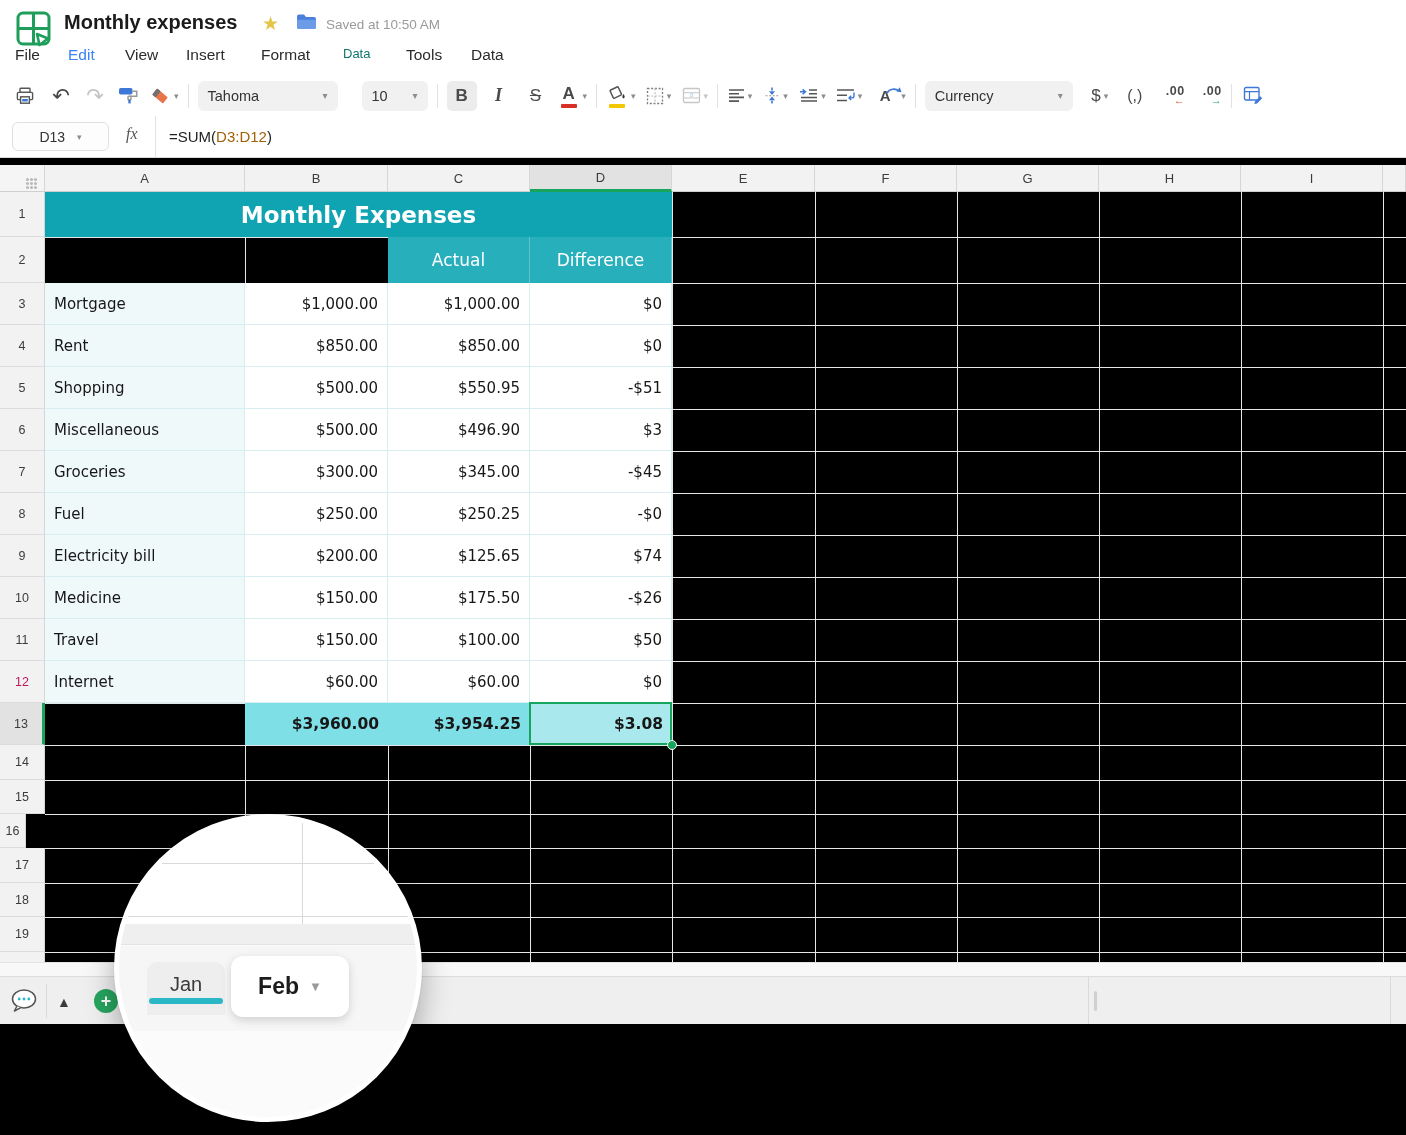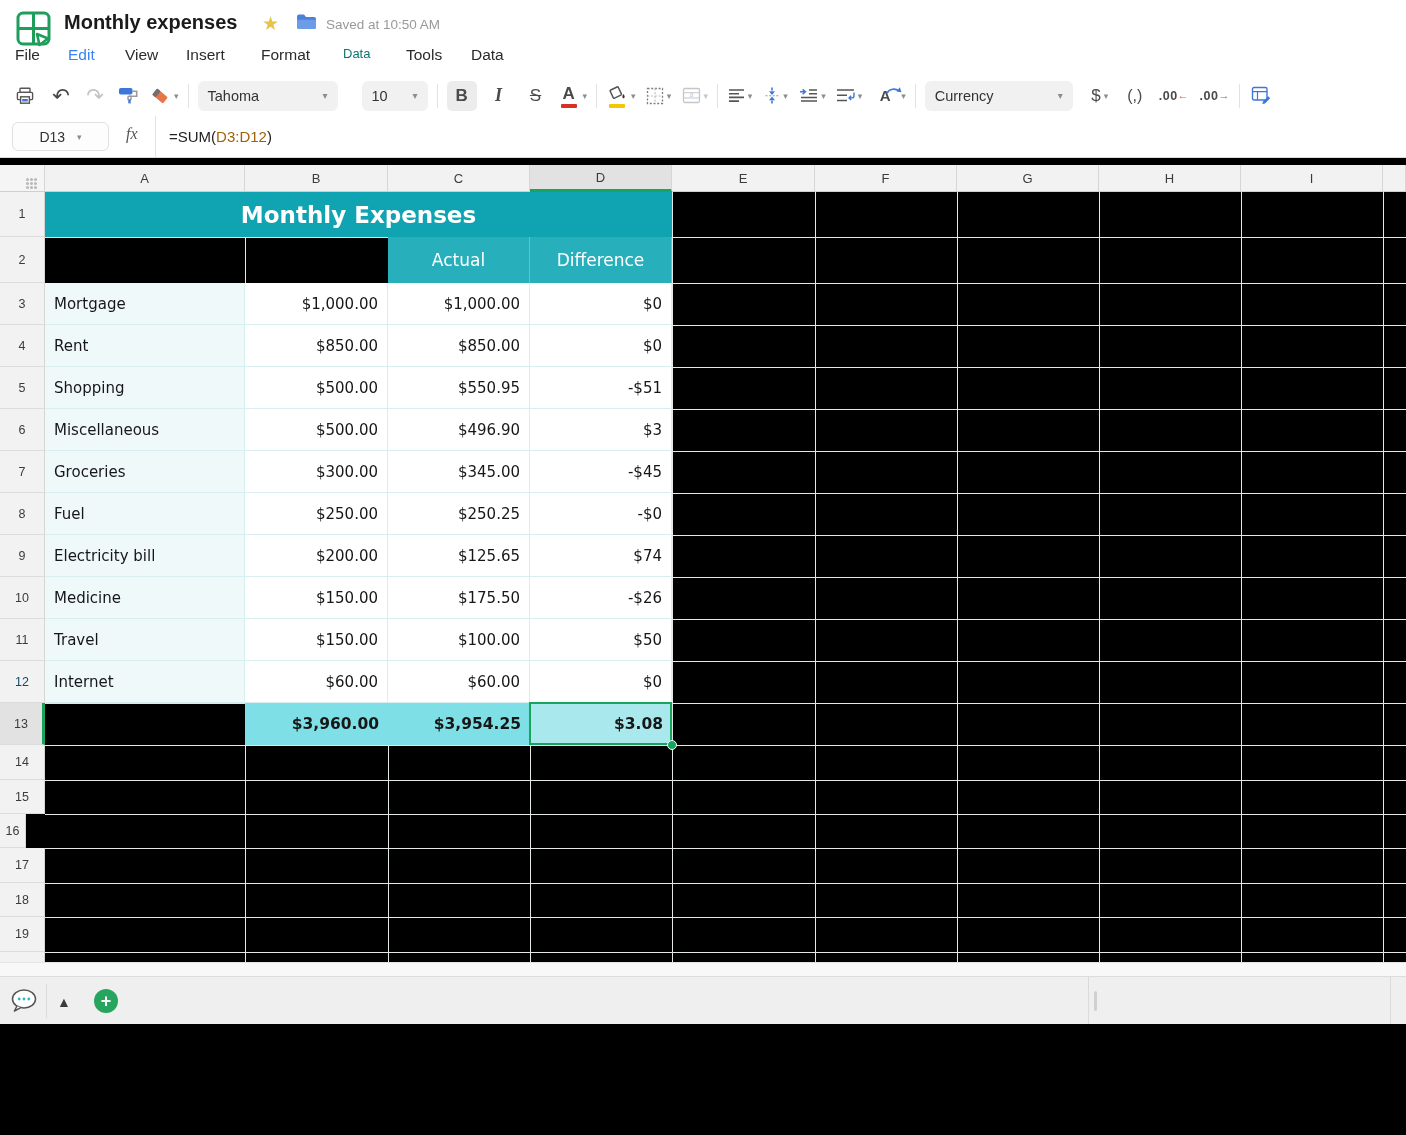--- a/index.html
+++ b/index.html
@@ -19,21 +19,21 @@
   .tb { display:flex; align-items:center; justify-content:center; height:30px; color:#4a4a4a; flex:0 0 auto; }
   .tb-btn { min-width:26px; border-radius:5px; }
   .caret { font-size:9px; color:#8d8d8d; margin-left:3px; }
   .sep { width:1px; height:24px; background:#e2e2e2; margin:0 9px; flex:0 0 auto; }
   .select { background:#f1f1f2; border-radius:6px; height:30px; display:flex; align-items:center; padding:0 10px; font-size:14.5px; color:#333; }
   .select .caret { margin-left:auto; font-size:10px; }
   .glyph { font-size:16px; font-weight:bold; color:#4a4a4a; }
   .underbar { position:absolute; left:3px; right:3px; bottom:1px; height:4px; border-radius:1px; }
   .stack { position:relative; width:22px; height:26px; display:flex; align-items:center; justify-content:center; }
   .active-btn { background:#ececec; }
-  .dec { display:flex; flex-direction:row; align-items:center; line-height:10px; }
+  .dec { display:flex; flex-direction:column; align-items:flex-end; line-height:10px; }
   .dec .num { font-size:12.5px; font-weight:bold; color:#4a4a4a; letter-spacing:0.5px; }
   .dec .arrow { font-size:11px; line-height:9px; }
 
   
   #fbar { left:0; top:116px; width:1406px; height:42px; background:#fff; border-bottom:1px solid #dadada; }
   #namebox { left:12px; top:6px; width:97px; height:29px; background:#fdfdfd; border:1px solid #e0e0e0; border-radius:6px; display:flex; align-items:center; justify-content:center; font-size:14px; color:#333; }
   #fx { left:126px; top:9px; font-style:italic; font-size:16px; color:#555; font-family:"Liberation Serif", serif; }
   #finput { left:155px; top:0; width:1251px; height:41px; border-left:1px solid #e3e3e3; display:flex; align-items:center; padding-left:13px; font-size:15px; color:#222; }
   .frange { color:#a16207; }
 
@@ -286,21 +286,21 @@
       <div style="position: absolute; left: 0px; top: 237px; width: 45px; height: 46px; background: rgb(242, 242, 242); border-right: 1px solid rgb(214, 214, 214); border-bottom: 1px solid rgb(220, 220, 220); display: flex; align-items: center; justify-content: center; font-size: 12.5px; color: rgb(60, 60, 60); z-index: 3;">2</div>
       <div style="position: absolute; left: 0px; top: 283px; width: 45px; height: 42px; background: rgb(242, 242, 242); border-right: 1px solid rgb(214, 214, 214); border-bottom: 1px solid rgb(220, 220, 220); display: flex; align-items: center; justify-content: center; font-size: 12.5px; color: rgb(60, 60, 60); z-index: 3;">3</div>
       <div style="position: absolute; left: 0px; top: 325px; width: 45px; height: 42px; background: rgb(242, 242, 242); border-right: 1px solid rgb(214, 214, 214); border-bottom: 1px solid rgb(220, 220, 220); display: flex; align-items: center; justify-content: center; font-size: 12.5px; color: rgb(60, 60, 60); z-index: 3;">4</div>
       <div style="position: absolute; left: 0px; top: 367px; width: 45px; height: 42px; background: rgb(242, 242, 242); border-right: 1px solid rgb(214, 214, 214); border-bottom: 1px solid rgb(220, 220, 220); display: flex; align-items: center; justify-content: center; font-size: 12.5px; color: rgb(60, 60, 60); z-index: 3;">5</div>
       <div style="position: absolute; left: 0px; top: 409px; width: 45px; height: 42px; background: rgb(242, 242, 242); border-right: 1px solid rgb(214, 214, 214); border-bottom: 1px solid rgb(220, 220, 220); display: flex; align-items: center; justify-content: center; font-size: 12.5px; color: rgb(60, 60, 60); z-index: 3;">6</div>
       <div style="position: absolute; left: 0px; top: 451px; width: 45px; height: 42px; background: rgb(242, 242, 242); border-right: 1px solid rgb(214, 214, 214); border-bottom: 1px solid rgb(220, 220, 220); display: flex; align-items: center; justify-content: center; font-size: 12.5px; color: rgb(60, 60, 60); z-index: 3;">7</div>
       <div style="position: absolute; left: 0px; top: 493px; width: 45px; height: 42px; background: rgb(242, 242, 242); border-right: 1px solid rgb(214, 214, 214); border-bottom: 1px solid rgb(220, 220, 220); display: flex; align-items: center; justify-content: center; font-size: 12.5px; color: rgb(60, 60, 60); z-index: 3;">8</div>
       <div style="position: absolute; left: 0px; top: 535px; width: 45px; height: 42px; background: rgb(242, 242, 242); border-right: 1px solid rgb(214, 214, 214); border-bottom: 1px solid rgb(220, 220, 220); display: flex; align-items: center; justify-content: center; font-size: 12.5px; color: rgb(60, 60, 60); z-index: 3;">9</div>
       <div style="position: absolute; left: 0px; top: 577px; width: 45px; height: 42px; background: rgb(242, 242, 242); border-right: 1px solid rgb(214, 214, 214); border-bottom: 1px solid rgb(220, 220, 220); display: flex; align-items: center; justify-content: center; font-size: 12.5px; color: rgb(60, 60, 60); z-index: 3;">10</div>
       <div style="position: absolute; left: 0px; top: 619px; width: 45px; height: 42px; background: rgb(242, 242, 242); border-right: 1px solid rgb(214, 214, 214); border-bottom: 1px solid rgb(220, 220, 220); display: flex; align-items: center; justify-content: center; font-size: 12.5px; color: rgb(60, 60, 60); z-index: 3;">11</div>
-      <div style="position: absolute; left: 0px; top: 661px; width: 45px; height: 42px; background: rgb(242, 242, 242); border-right: 1px solid rgb(214, 214, 214); border-bottom: 1px solid rgb(220, 220, 220); display: flex; align-items: center; justify-content: center; font-size: 12.5px; color: #0c4a6e; z-index: 3;">12</div>
+      <div style="position: absolute; left: 0px; top: 661px; width: 45px; height: 42px; background: rgb(242, 242, 242); border-right: 1px solid rgb(214, 214, 214); border-bottom: 1px solid rgb(220, 220, 220); display: flex; align-items: center; justify-content: center; font-size: 12.5px; color: #be185d; z-index: 3;">12</div>
       <div style="position: absolute; left: 0px; top: 703px; width: 45px; height: 42px; background: rgb(226, 226, 226); border-right: 3px solid rgb(23, 164, 92); border-bottom: 1px solid rgb(220, 220, 220); display: flex; align-items: center; justify-content: center; font-size: 12.5px; color: rgb(60, 60, 60); z-index: 3;">13</div>
       <div style="position: absolute; left: 0px; top: 745px; width: 45px; height: 35px; background: rgb(242, 242, 242); border-right: 1px solid rgb(214, 214, 214); border-bottom: 1px solid rgb(220, 220, 220); display: flex; align-items: center; justify-content: center; font-size: 12.5px; color: rgb(60, 60, 60); z-index: 3;">14</div>
       <div style="position: absolute; left: 0px; top: 780px; width: 45px; height: 34px; background: rgb(242, 242, 242); border-right: 1px solid rgb(214, 214, 214); border-bottom: 1px solid rgb(220, 220, 220); display: flex; align-items: center; justify-content: center; font-size: 12.5px; color: rgb(60, 60, 60); z-index: 3;">15</div>
       <div style="position: absolute; left: 0px; top: 814px; width: 26px; height: 34px; background: rgb(242, 242, 242); border-right: 1px solid rgb(214, 214, 214); border-bottom: 1px solid rgb(220, 220, 220); display: flex; align-items: center; justify-content: center; font-size: 12.5px; color: rgb(60, 60, 60); z-index: 3;">16</div>
       <div style="position: absolute; left: 0px; top: 848px; width: 45px; height: 35px; background: rgb(242, 242, 242); border-right: 1px solid rgb(214, 214, 214); border-bottom: 1px solid rgb(220, 220, 220); display: flex; align-items: center; justify-content: center; font-size: 12.5px; color: rgb(60, 60, 60); z-index: 3;">17</div>
       <div style="position: absolute; left: 0px; top: 883px; width: 45px; height: 34px; background: rgb(242, 242, 242); border-right: 1px solid rgb(214, 214, 214); border-bottom: 1px solid rgb(220, 220, 220); display: flex; align-items: center; justify-content: center; font-size: 12.5px; color: rgb(60, 60, 60); z-index: 3;">18</div>
       <div style="position: absolute; left: 0px; top: 917px; width: 45px; height: 35px; background: rgb(242, 242, 242); border-right: 1px solid rgb(214, 214, 214); border-bottom: 1px solid rgb(220, 220, 220); display: flex; align-items: center; justify-content: center; font-size: 12.5px; color: rgb(60, 60, 60); z-index: 3;">19</div>
       <div style="position: absolute; left: 0px; top: 952px; width: 45px; height: 10px; background: rgb(242, 242, 242); border-right: 1px solid rgb(214, 214, 214); z-index: 3;"></div>
       <div style="position: absolute; left: 245px; top: 192px; width: 1px; height: 770px; background: rgb(228, 231, 232); z-index: 1;"></div>
       <div style="position: absolute; left: 388px; top: 192px; width: 1px; height: 770px; background: rgb(228, 231, 232); z-index: 1;"></div>
@@ -393,14 +393,30 @@
     </div>
     <div class="sdiv" style="left:46px; top:7px; height:34px;"></div>
     <div class="sdiv" style="left:1088px; top:0; height:48px;"></div>
     <div class="abs" style="left:1094px; top:14px; width:3px; height:20px; background:#d0d0d0; border-radius:2px;"></div>
     <div class="sdiv" style="left:1390px; top:0; height:48px;"></div>
   </div>
   <div class="abs" id="sheetlist">▲</div>
   <div class="abs" id="addsheet">+</div>
   <div class="abs" id="blackband"></div>
 
+  <div class="abs" id="callout">
+    <div class="co" style="left:0; top:0; width:298px; height:105px; background:#ffffff;"></div>
+    <div class="co" style="left:183px; top:0; width:1px; height:116px; background:#d9d9d9;"></div>
+    <div class="co" style="left:40px; top:44px; width:232px; height:1px; background:#d9d9d9;"></div>
+    <div class="co" style="left:0; top:97px; width:298px; height:1px; background:#d9d9d9;"></div>
+    <div class="co" style="left:0; top:105px; width:298px; height:21px; background:#efefef; border-bottom:1px solid #e3e3e3;"></div>
+    <div class="co" style="left:0; top:127px; width:298px; height:85px; background:#f6f6f6;"></div>
+    <div class="tab" id="tab-jan">
+      <span>Jan</span>
+      <span class="tbar"></span>
+    </div>
+    <div class="tab" id="tab-feb">
+      <span>Feb</span>
+      <span class="dd">▼</span>
+    </div>
+  </div>
 
 </div>
 
 </body></html>

